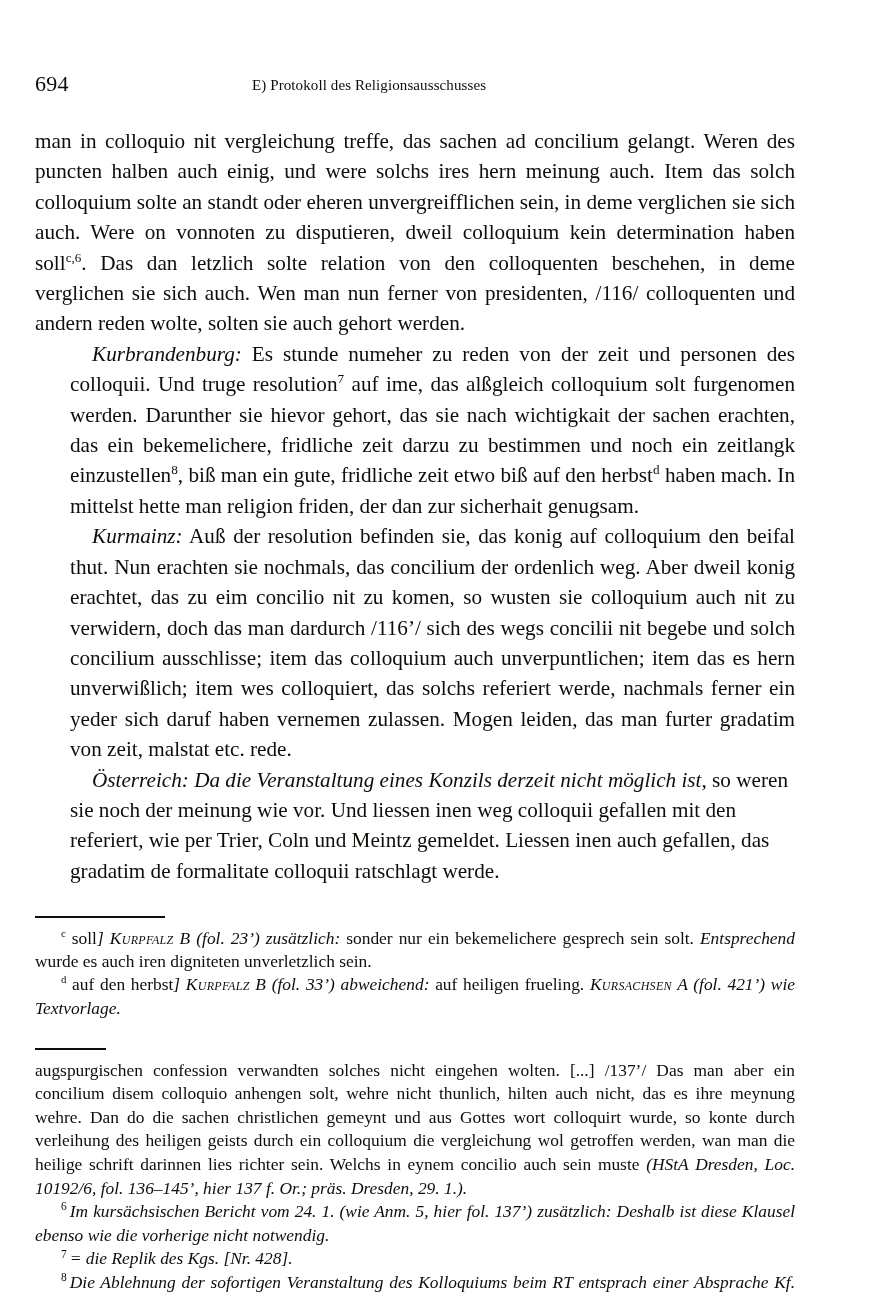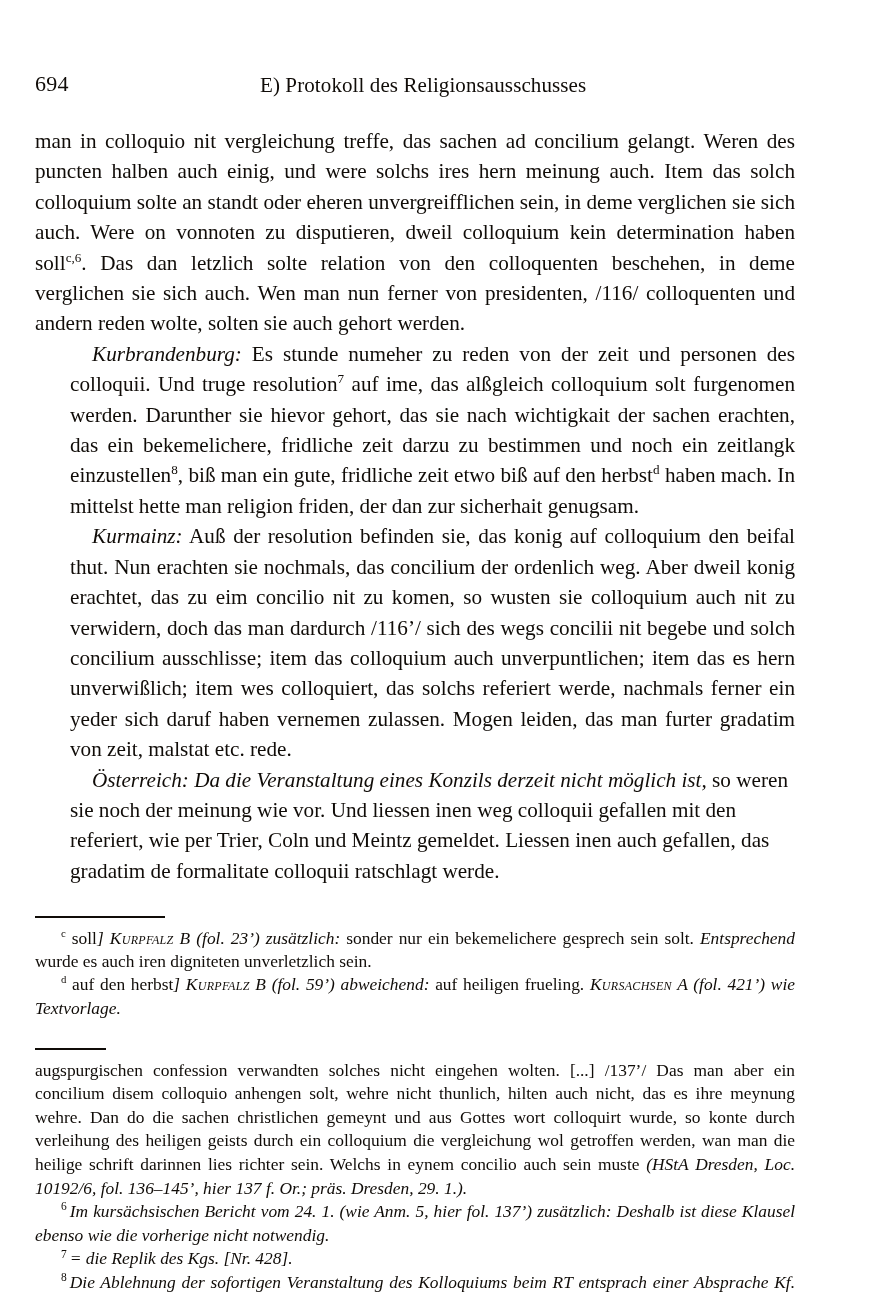--- a/index.html
+++ b/index.html
@@ -37,23 +37,23 @@
   }
   .folio {
     position: absolute;
     left: 0;
     top: 0;
     font-size: 22px;
     letter-spacing: .2px;
   }
   .runhead-title {
     position: absolute;
-    left: 225px;
+    left: 217px;
     top: 1px;
-    font-size: 21px;
+    font-size: 15px;
     letter-spacing: .1px;
     white-space: nowrap;
     font-family: Liberation Serif, serif;
   }
 
   
   .body-block {
     margin-top: 22px;
     font-size: 21.2px;
     line-height: 30.4px;
@@ -150,21 +150,21 @@
     <div class="body-block" id="body-block">
         <p class=""><span>man in colloquio nit vergleichung treffe, das sachen ad concilium gelangt. Weren des puncten halben auch einig, und were solchs ires hern meinung auch. Item das solch colloquium solte an standt oder eheren unvergreifflichen sein, in deme verglichen sie sich auch. Were on vonnoten zu disputieren, dweil colloquium kein determination haben soll</span><sup>c,6</sup><span>. Das dan letzlich solte relation von den colloquenten beschehen, in deme verglichen sie sich auch. Wen man nun ferner von presidenten, /116/ colloquenten und andern reden wolte, solten sie auch gehort werden.</span></p>
         <p class="indent"><i>Kurbrandenburg:</i><span> Es stunde numeher zu reden von der zeit und personen des colloquii. Und truge resolution</span><sup>7</sup><span> auf ime, das alßgleich colloquium solt furgenomen werden. Darunther sie hievor gehort, das sie nach wichtigkait der sachen erachten, das ein bekemelichere, fridliche zeit darzu zu bestimmen und noch ein zeitlangk einzustellen</span><sup>8</sup><span>, biß man ein gute, fridliche zeit etwo biß auf den herbst</span><sup>d</sup><span> haben mach. In mittelst hette man religion friden, der dan zur sicherhait genugsam.</span></p>
         <p class="indent"><i>Kurmainz:</i><span> Auß der resolution befinden sie, das konig auf colloquium den beifal thut. Nun erachten sie nochmals, das concilium der ordenlich weg. Aber dweil konig erachtet, das zu eim concilio nit zu komen, so wusten sie colloquium auch nit zu verwidern, doch das man dardurch /116’/ sich des wegs concilii nit begebe und solch concilium ausschlisse; item das colloquium auch unverpuntlichen; item das es hern unverwißlich; item wes colloquiert, das solchs referiert werde, nachmals ferner ein yeder sich daruf haben vernemen zulassen. Mogen leiden, das man furter gradatim von zeit, malstat etc. rede.</span></p>
         <p class="indent"><i>Österreich: Da die Veranstaltung eines Konzils derzeit nicht möglich ist,</i><span> so weren sie noch der meinung wie vor. Und liessen inen weg colloquii gefallen mit den referiert, wie per Trier, Coln und Meintz gemeldet. Liessen inen auch gefallen, das gradatim de formalitate colloquii ratschlagt werde.</span></p>
       </div>
 
     <div class="rule-a"></div>
     <div class="apparatus" id="apparatus-block">
         <p><sup>c</sup><span> soll</span><i>] </i><span class="sc">Kurpfalz</span><i> B (fol. 23’) zusätzlich:</i><span> sonder nur ein bekemelichere gesprech sein solt. </span><i>Entsprechend</i><span> wurde es auch iren digniteten unverletzlich sein.</span></p>
-        <p><sup>d</sup><span> auf den herbst</span><i>] </i><span class="sc">Kurpfalz</span><i> B (fol. 59’) abweichend:</i><span> auf heiligen frueling. </span><span class="sc">Kursachsen</span><i> A (fol. 421’) wie Textvorlage.</i></p>
+        <p><sup>d</sup><span> auf den herbst</span><i>] </i><span class="sc">Kurpfalz</span><i> B (fol. 33’) abweichend:</i><span> auf heiligen frueling. </span><span class="sc">Kursachsen</span><i> A (fol. 421’) wie Textvorlage.</i></p>
       </div>
 
     <div class="rule-b"></div>
     <div class="footnotes" id="footnotes-block">
         <p class="cont"><span>augspurgischen confession verwandten solches nicht eingehen wolten. [...] /137’/ Das man aber ein concilium disem colloquio anhengen solt, wehre nicht thunlich, hilten auch nicht, das es ihre meynung wehre. Dan do die sachen christlichen gemeynt und aus Gottes wort colloquirt wurde, so konte durch verleihung des heiligen geists durch ein colloquium die vergleichung wol getroffen werden, wan man die heilige schrift darinnen lies richter sein. Welchs in eynem concilio auch sein muste </span><i>(HStA Dresden, Loc. 10192/6, fol. 136–145’, hier 137 f. Or.; präs. Dresden, 29. 1.).</i></p>
         <p class="fn-indent"><span class="fn-num">6</span><i>Im kursächsischen Bericht vom 24. 1. (wie Anm. 5, hier fol. 137’) zusätzlich: Deshalb ist diese Klausel ebenso wie die vorherige nicht notwendig.</i></p>
         <p class="fn-indent"><span class="fn-num">7</span><i>= die Replik des Kgs. [Nr. 428].</i></p>
         <p class="fn-indent"><span class="fn-num">8</span><i>Die Ablehnung der sofortigen Veranstaltung des Kolloquiums beim RT entsprach einer Absprache Kf. Joachims mit Kf. August von Sachsen, in der beide übereinkamen, für die</i><span> alte form des colloquii mit gelerten, schidlichen theologen in gleicher anzal und dan presidenten und auditoren </span></p>
       </div>
 

